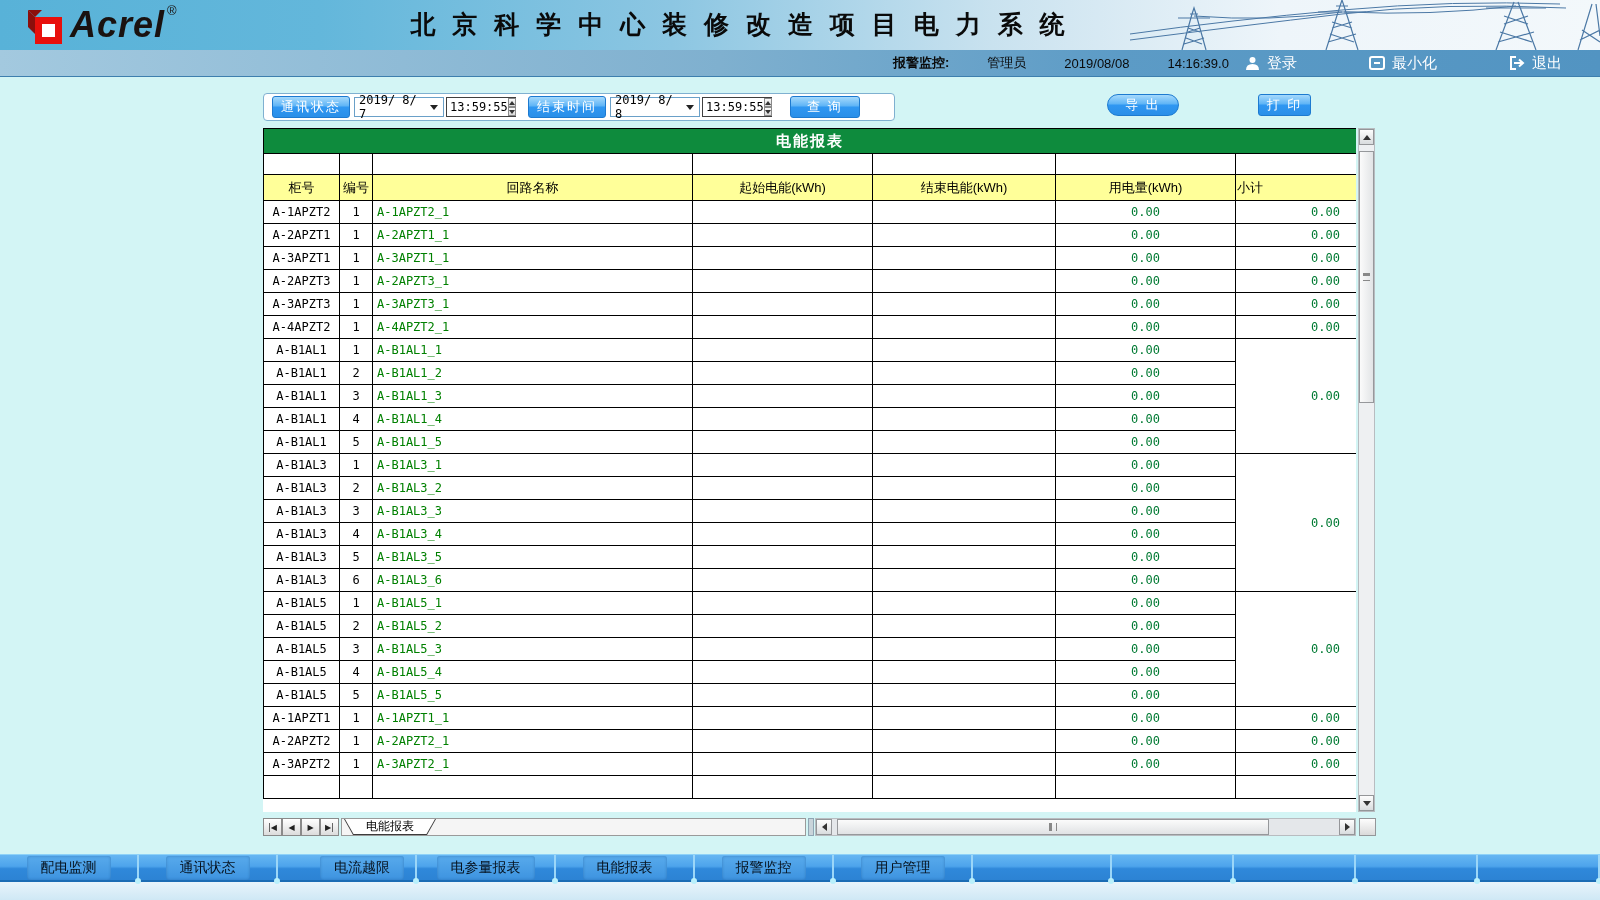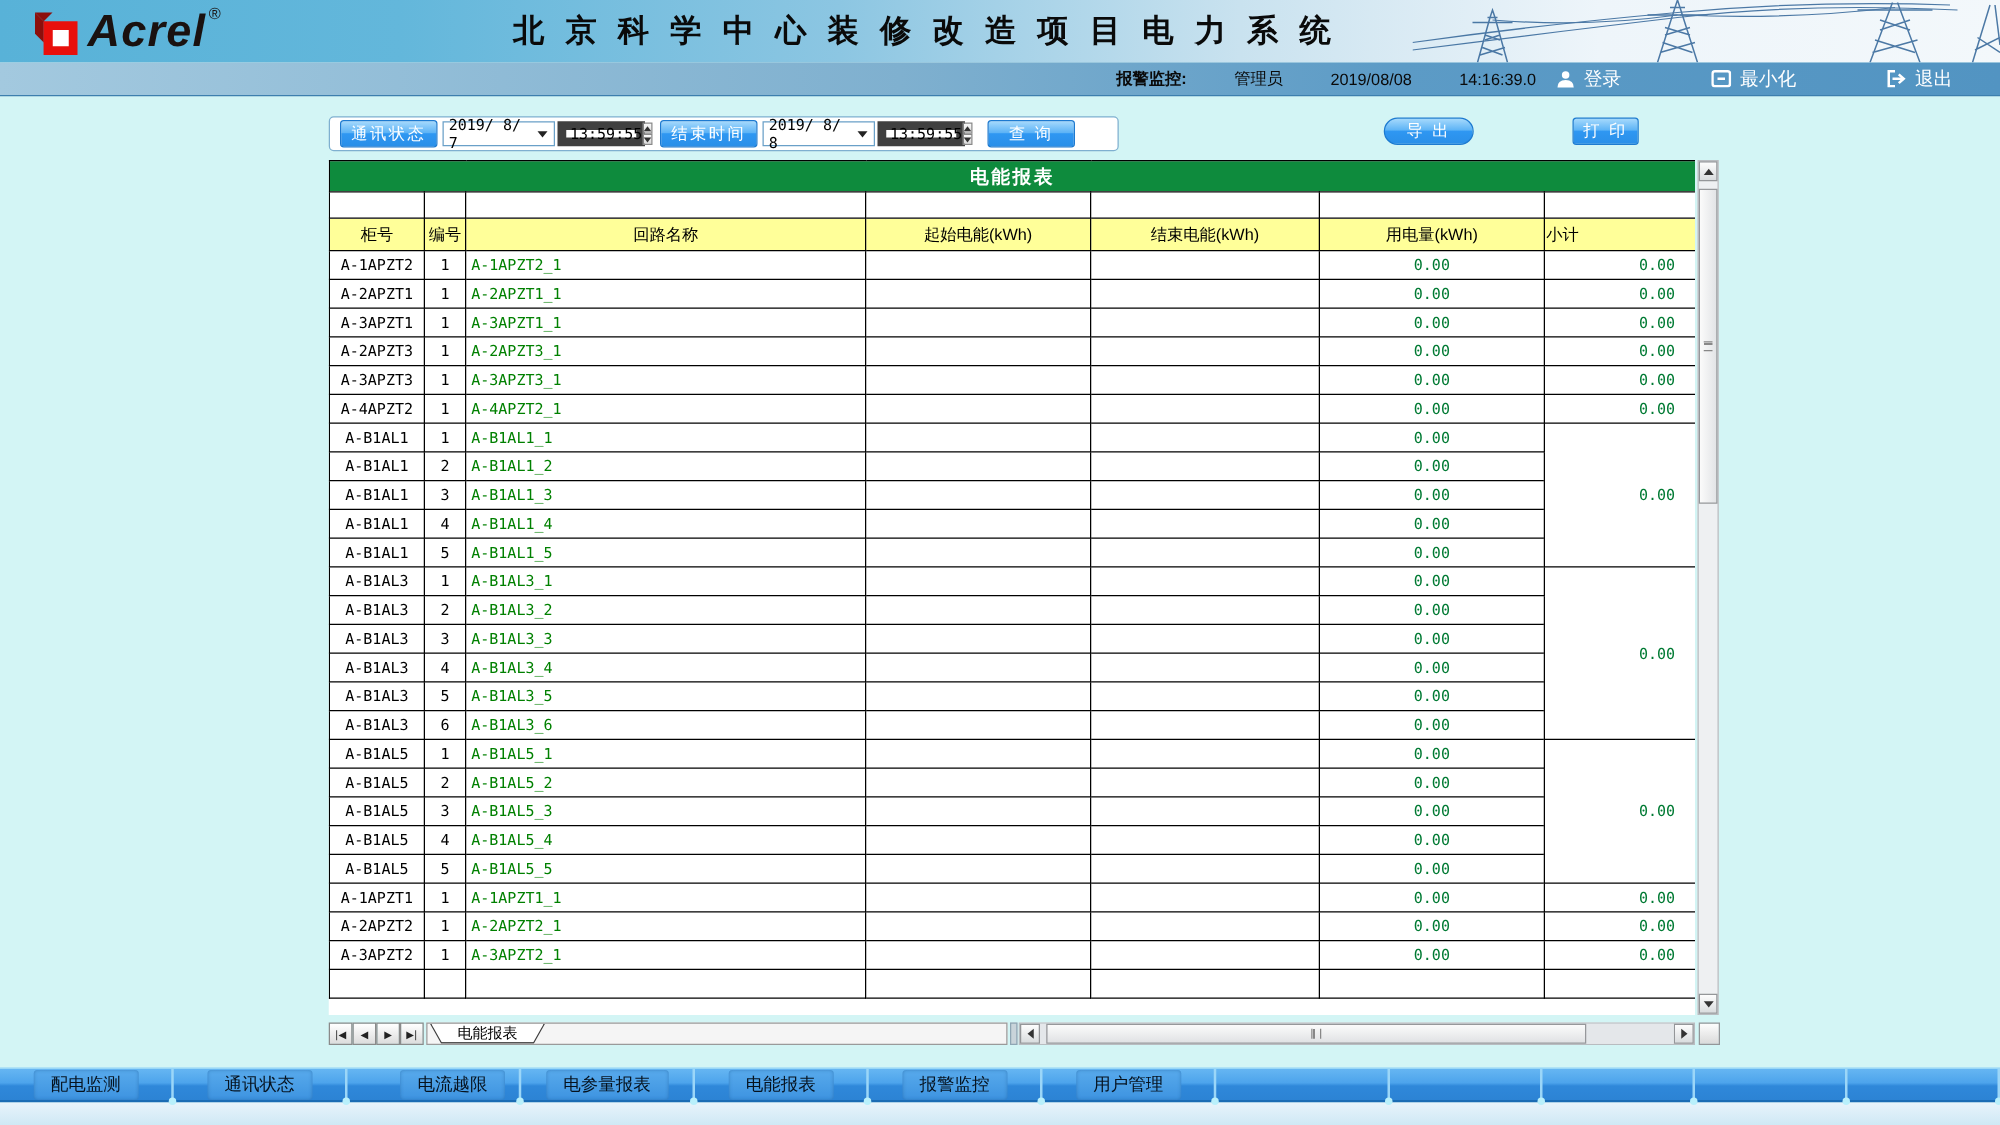--- a/index.html
+++ b/index.html
@@ -30,21 +30,21 @@
   .main{position:absolute;left:0;top:77px;width:1600px;height:777px;}
   .toolbar-box{position:absolute;left:263px;top:16px;width:632px;height:28px;background:#fff;
     border:1px solid #7fb0d0;border-radius:4px;display:flex;align-items:center;padding:0 0 0 8px;box-sizing:border-box;}
   .blue-btn{height:22px;border:1px solid #1d7ad0;border-radius:3px;color:#fff;font-size:13px;
     background:linear-gradient(to bottom,#a5d9fc 0%,#5eb4f6 45%,#2f97f2 50%,#2a8fe8 100%);
     display:inline-flex;align-items:center;justify-content:center;cursor:pointer;letter-spacing:2px;font-family:"Liberation Sans",sans-serif;}
   .w78{width:78px;}
   .combo{width:90px;height:20px;border:1px solid #6aa0c8;background:#fff;display:flex;align-items:center;
     font-family:"DejaVu Sans Mono",monospace;font-size:12px;color:#000;margin-left:4px;padding-left:4px;box-sizing:border-box;cursor:pointer;}
   .combo-arrow{margin-left:auto;margin-right:5px;width:0;height:0;border-left:4px solid transparent;border-right:4px solid transparent;border-top:5px solid #222;}
-  .spinbox{width:70px;height:20px;border:7px solid #404040;background:#fff;display:flex;align-items:center;
+  .spinbox{width:70px;height:20px;border:1px solid #404040;background:#fff;display:flex;align-items:center;
     font-family:"DejaVu Sans Mono",monospace;font-size:12px;color:#000;margin-left:2px;padding-left:3px;box-sizing:border-box;}
   .spin{margin-left:auto;display:flex;flex-direction:column;width:13px;height:18px;}
   .spin-up,.spin-dn{flex:1;background:linear-gradient(#fafafa,#d8d8d8);border:1px solid #8a8a8a;display:flex;align-items:center;justify-content:center;cursor:pointer;}
   .spin-up::after{content:"";border-left:3px solid transparent;border-right:3px solid transparent;border-bottom:4px solid #333;}
   .spin-dn::after{content:"";border-left:3px solid transparent;border-right:3px solid transparent;border-top:4px solid #333;}
   .gap{width:12px;}
   .query{width:70px;margin-left:18px;}
   .export{position:absolute;left:1107px;top:17px;width:72px;border-radius:11px;}
   .print{position:absolute;left:1258px;top:17px;width:53px;}
 

